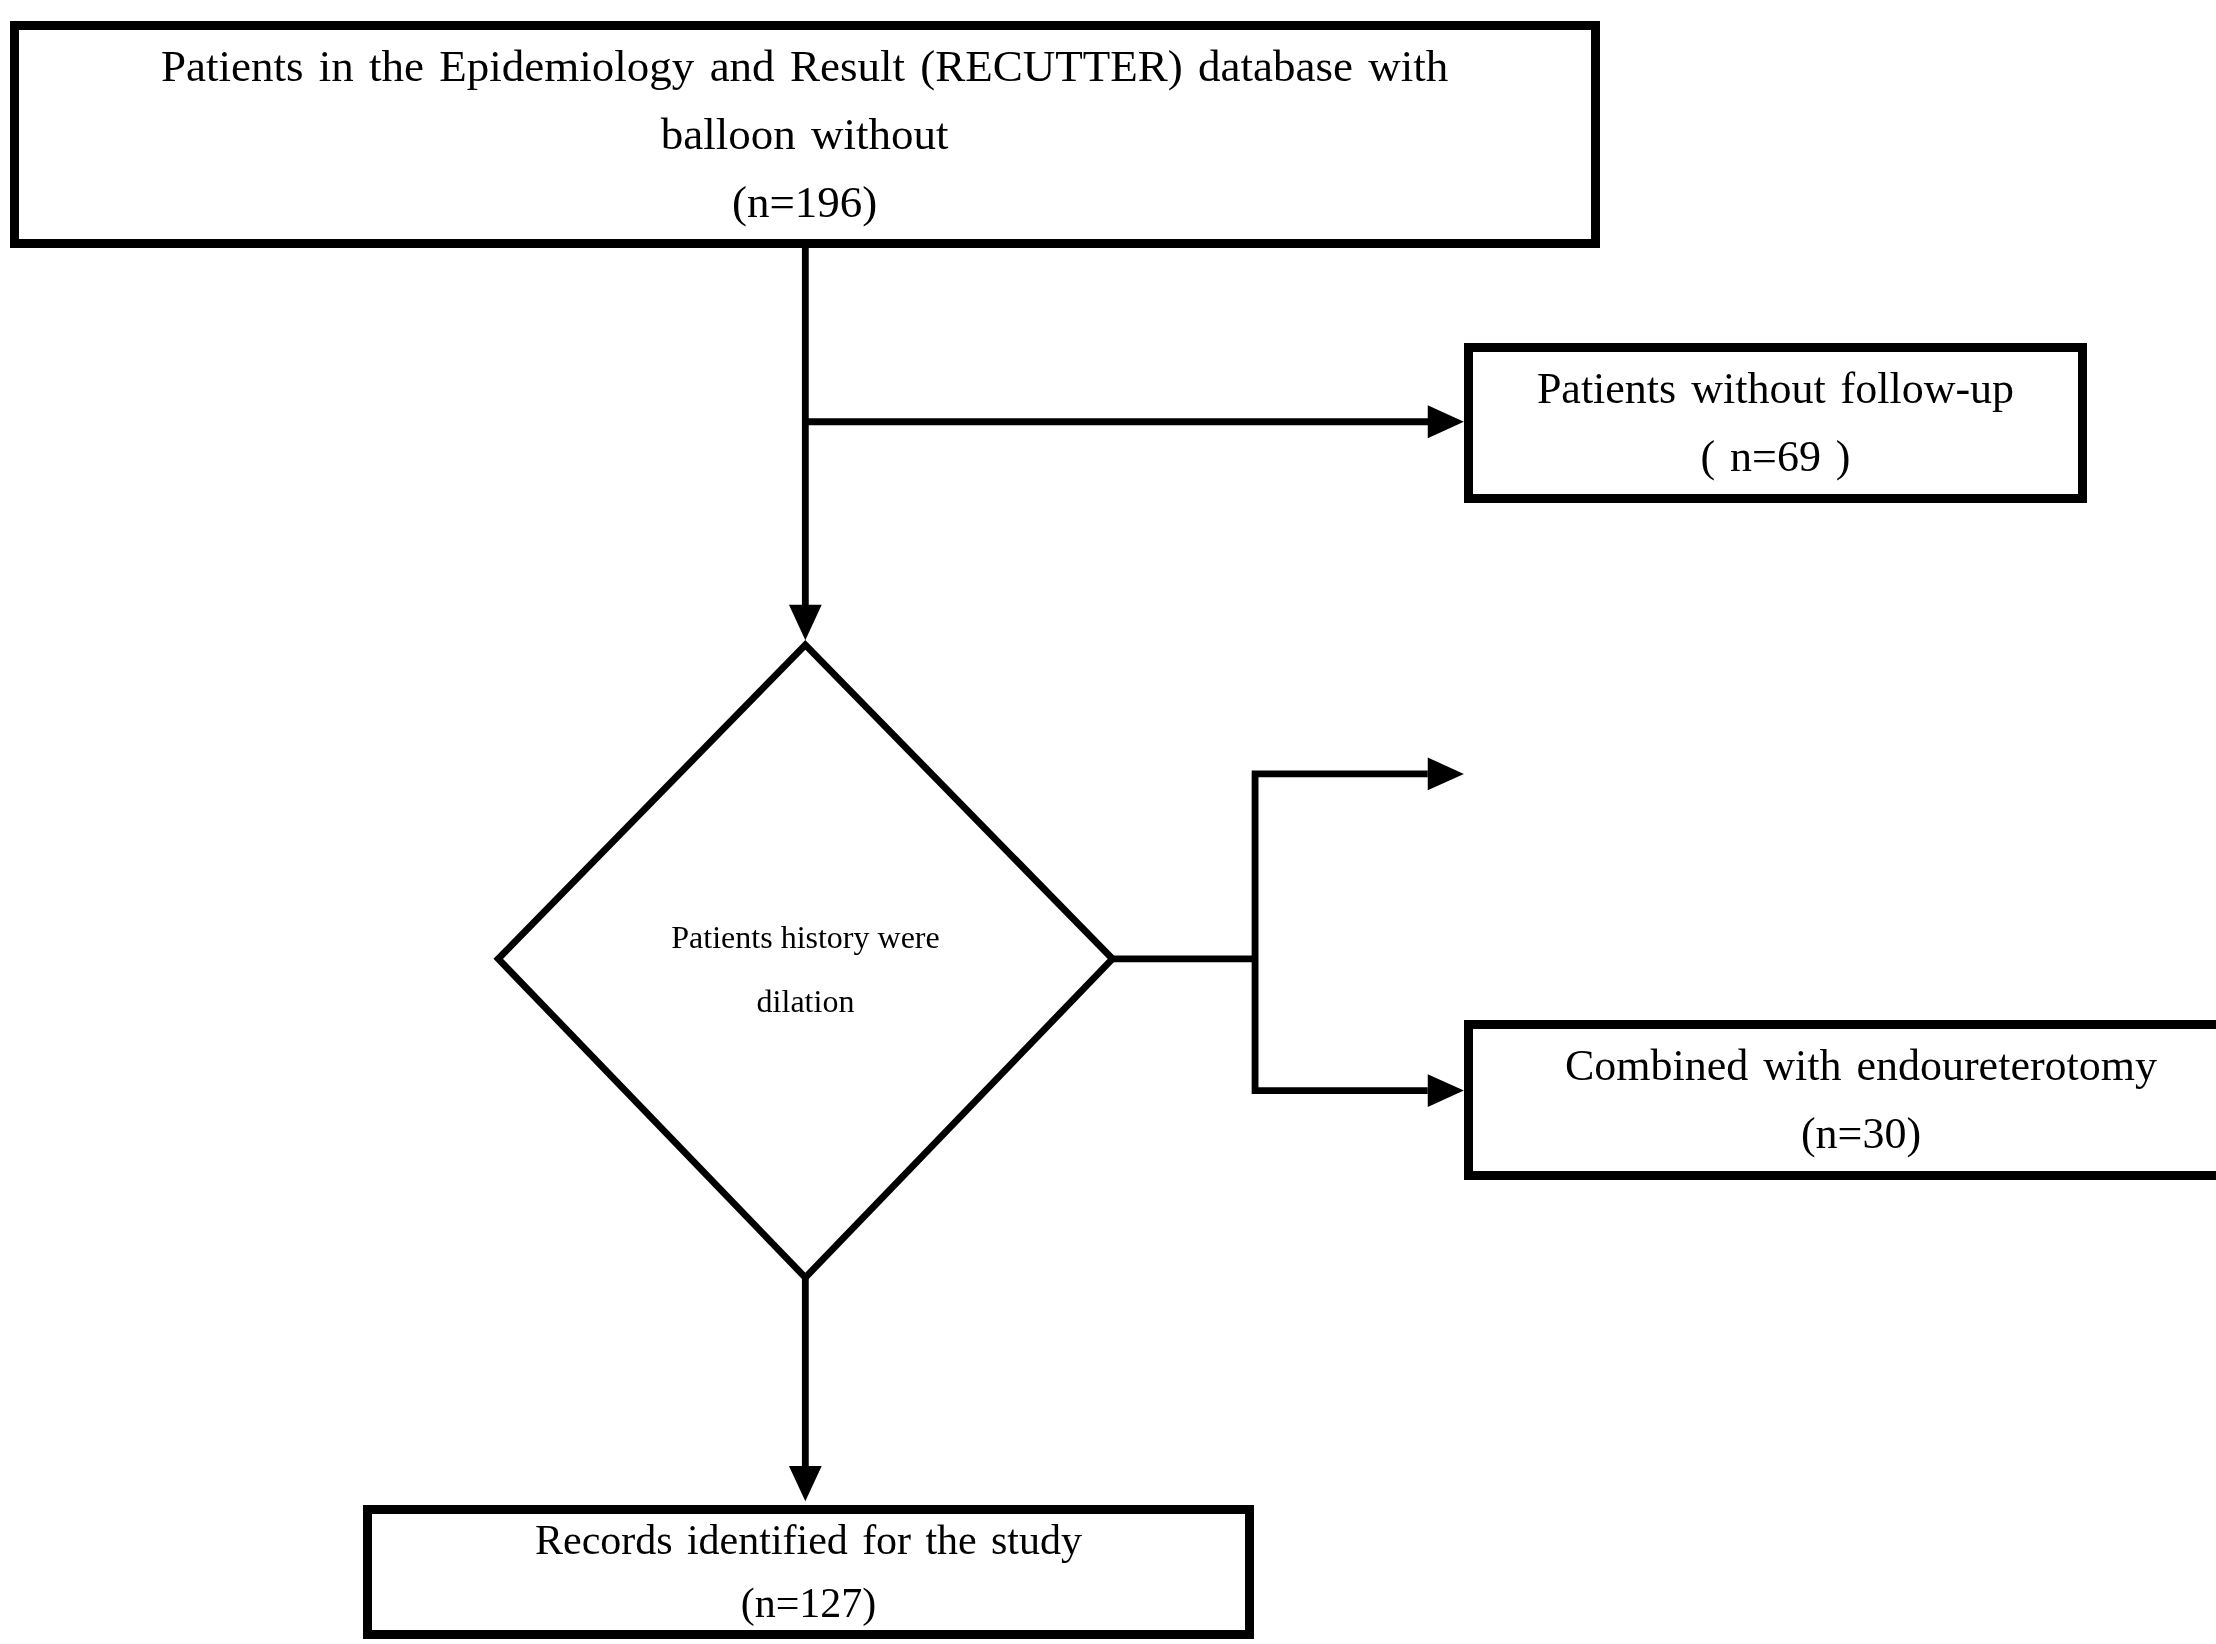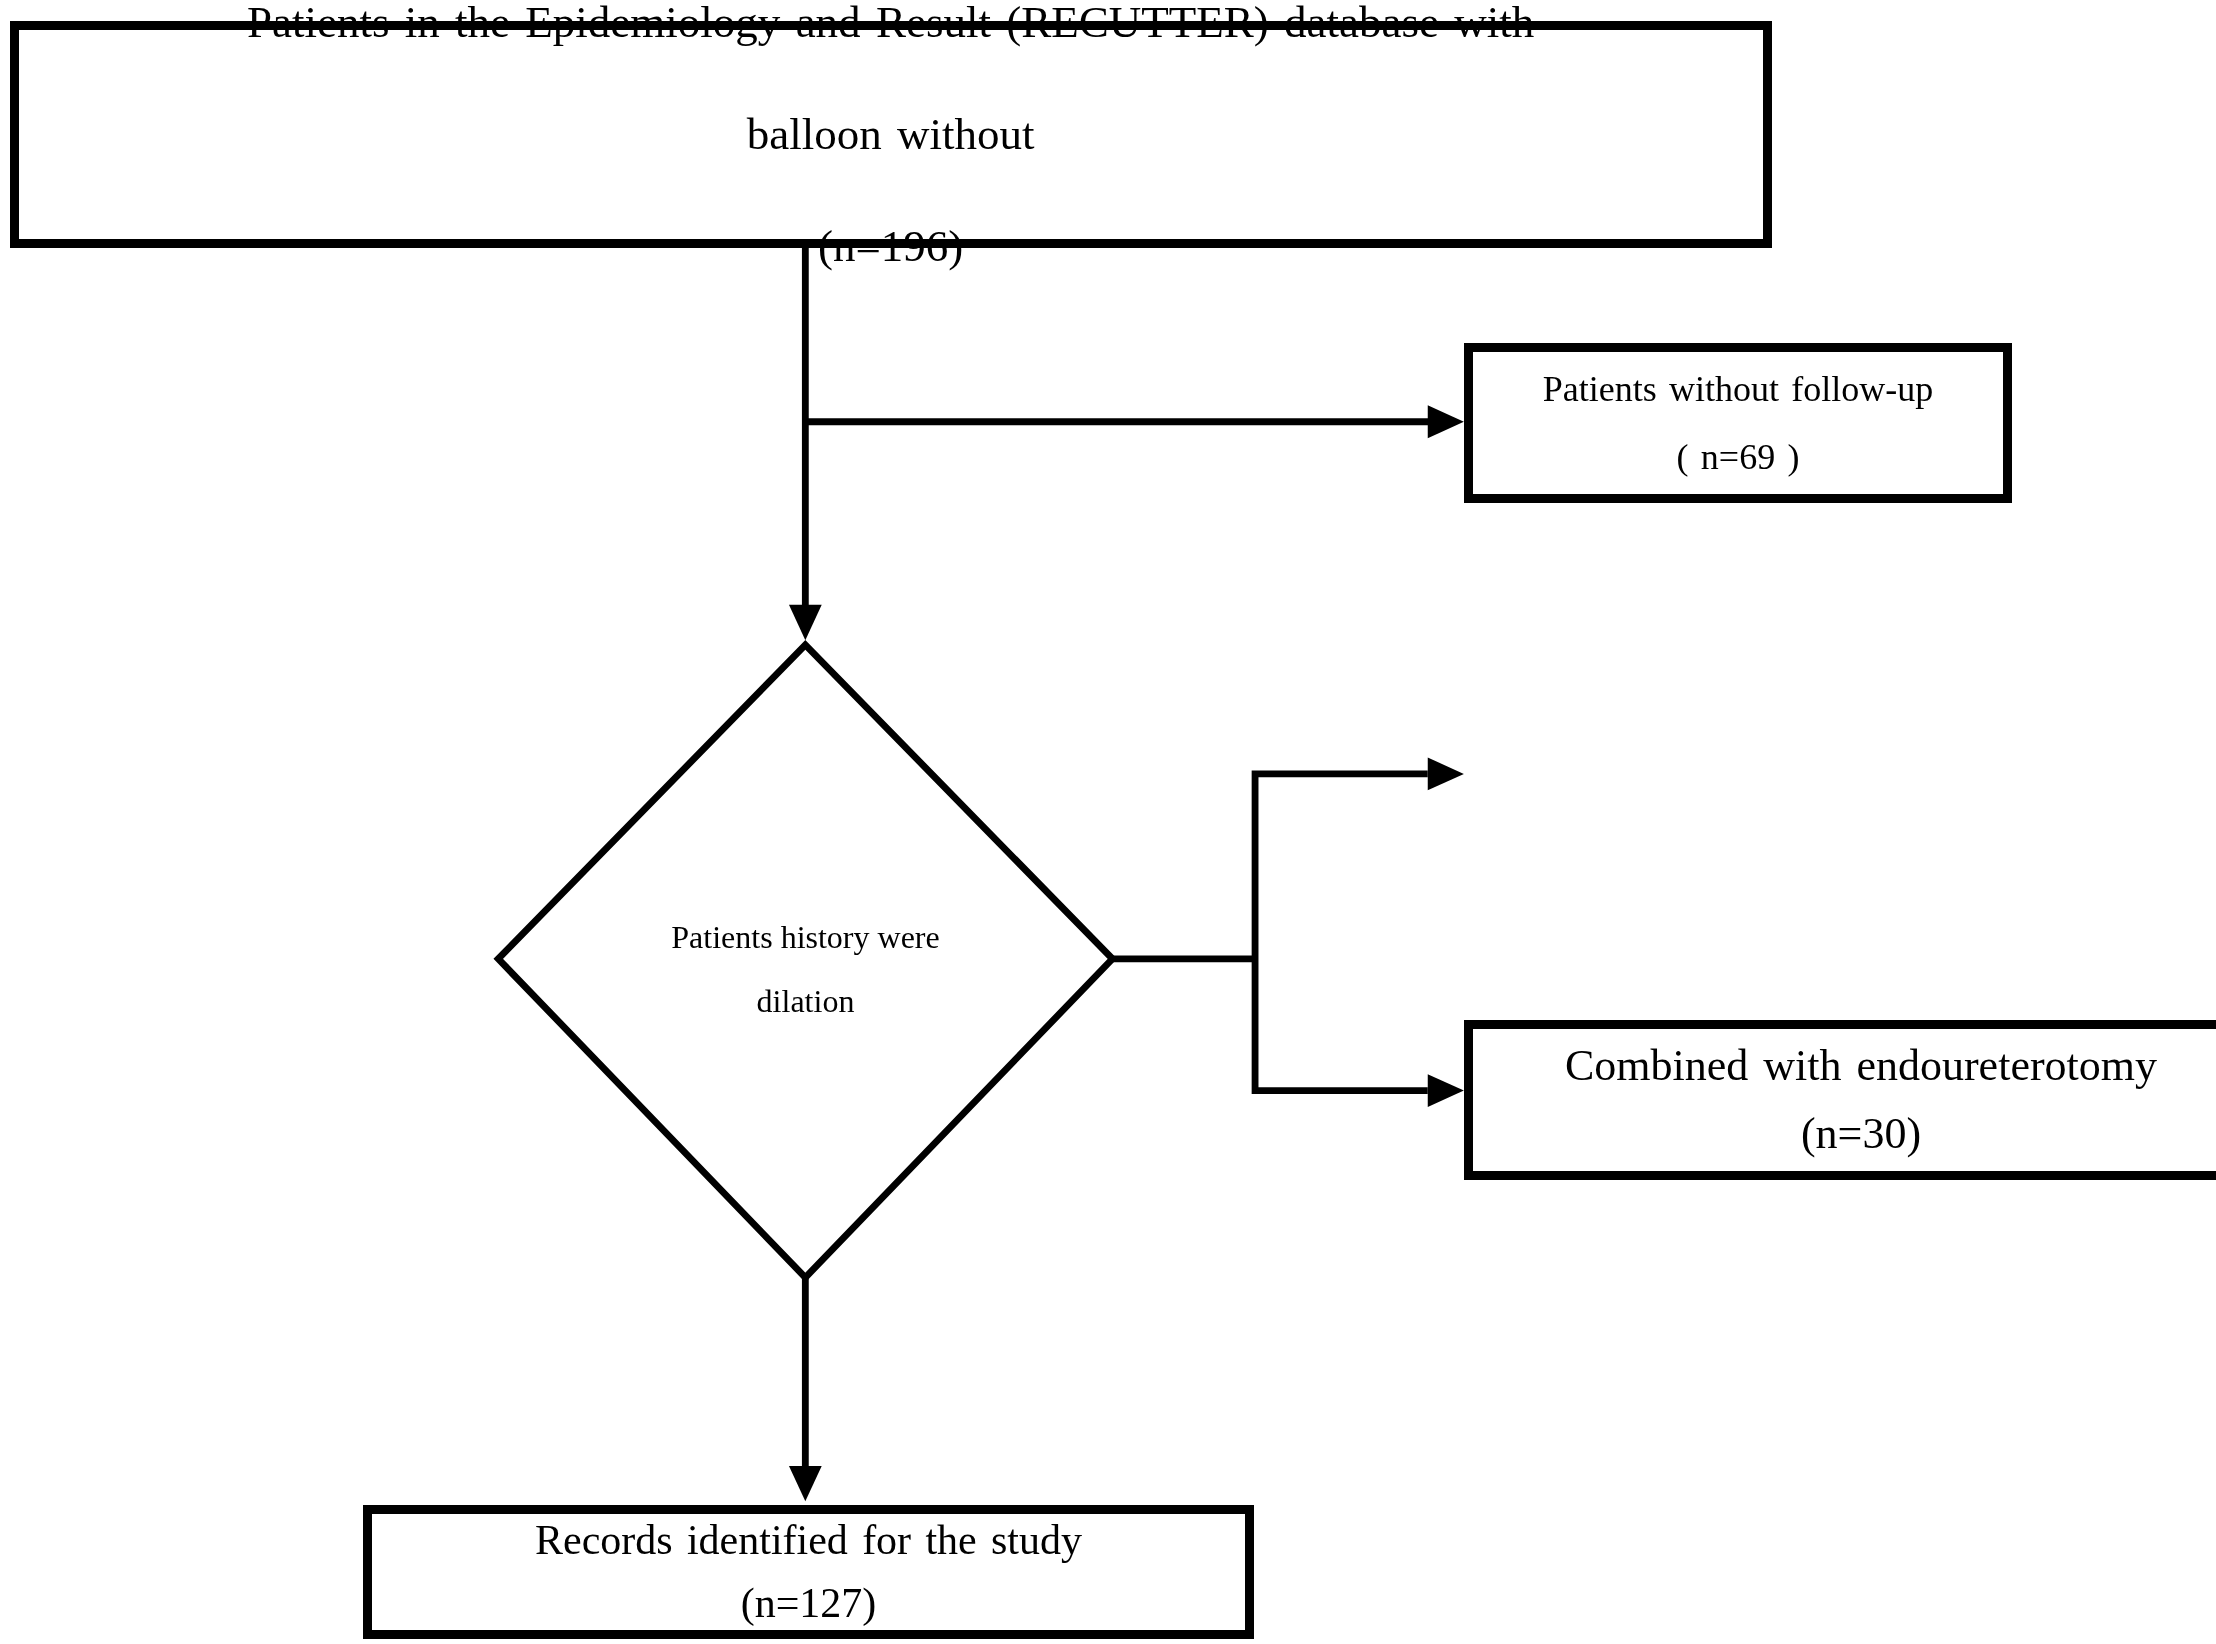--- a/index.html
+++ b/index.html
@@ -35,33 +35,32 @@
   }
   .node .line {
     display: block;
     white-space: nowrap;
     word-spacing: 0.09em;
   }
   
   #node-database {
     left: 9.6px;
     top: 20.5px;
-    width: 1762px;
+    width: 1590px;
     height: 227px;
     font-size: 45px;
     line-height: 68px;
-    gap: 44px;
   }
   
   #node-no-followup {
     left: 1464px;
     top: 343px;
-    width: 548px;
+    width: 623px;
     height: 160px;
-    font-size: 36px;
+    font-size: 44px;
     line-height: 68px;
   }
   
   #node-balloon {
     left: 1464px;
     top: 703px;
     width: 666px;
     height: 157px;
     font-size: 44px;
     line-height: 68px;

